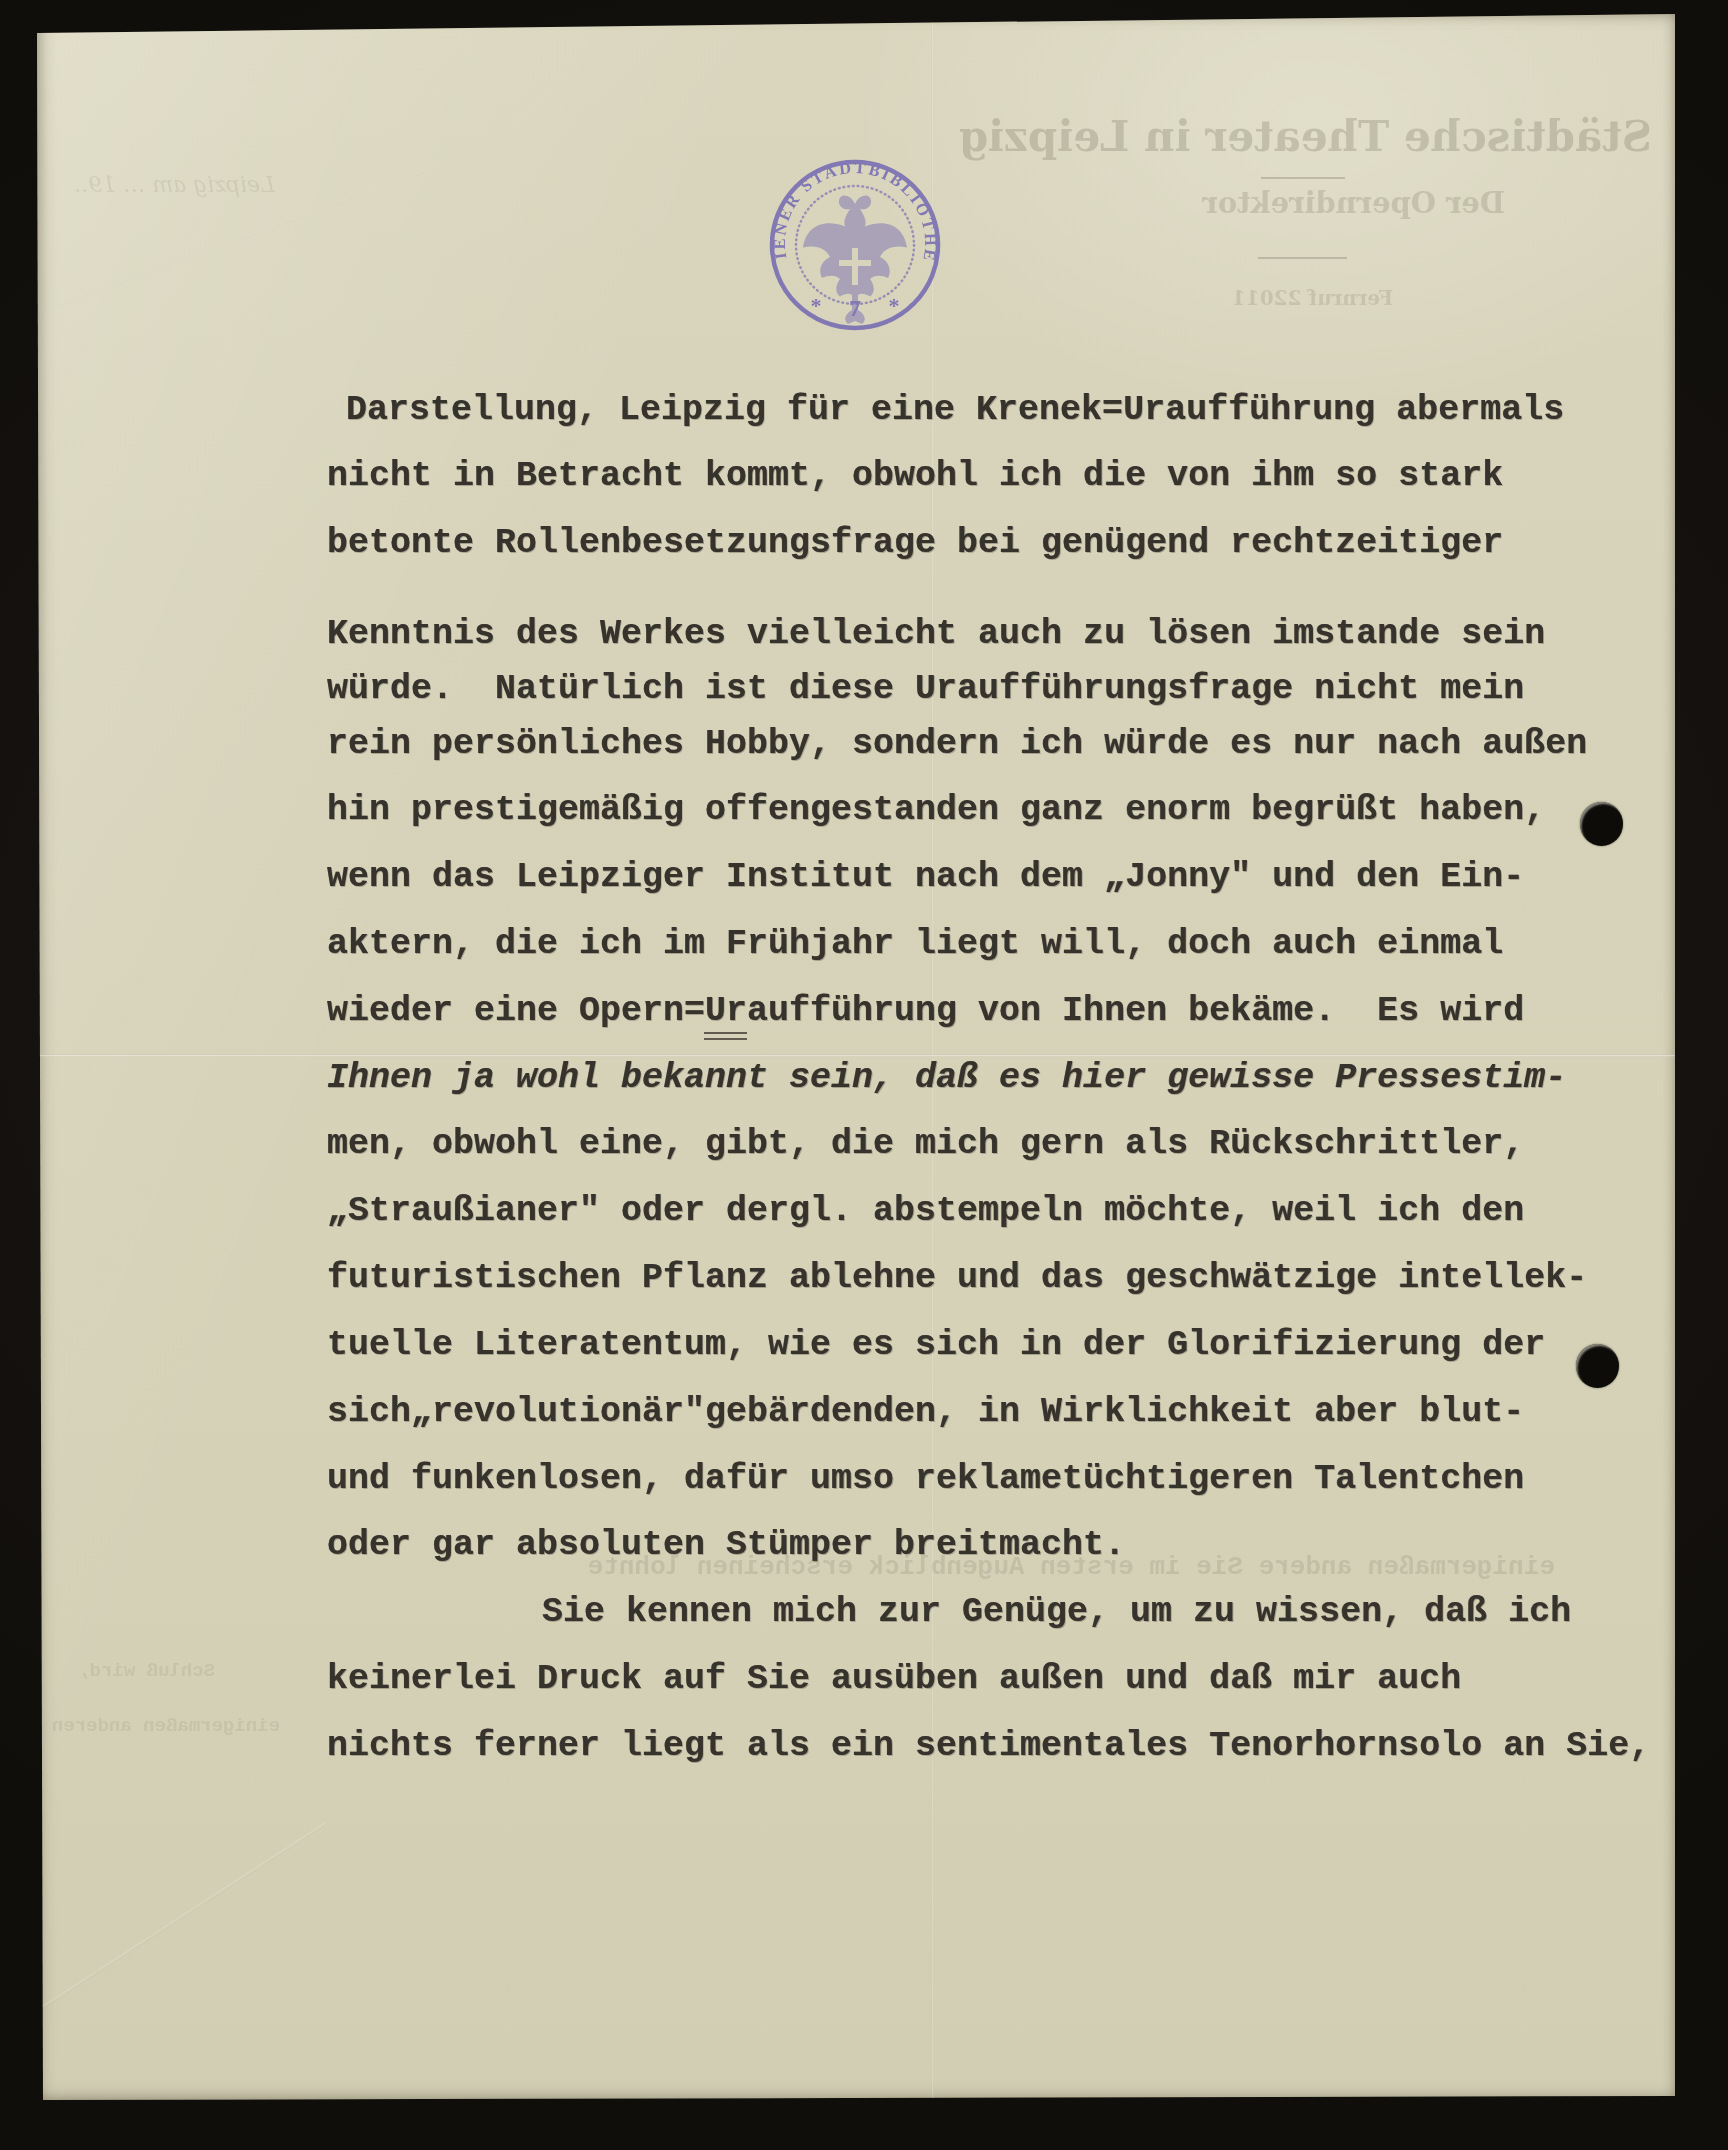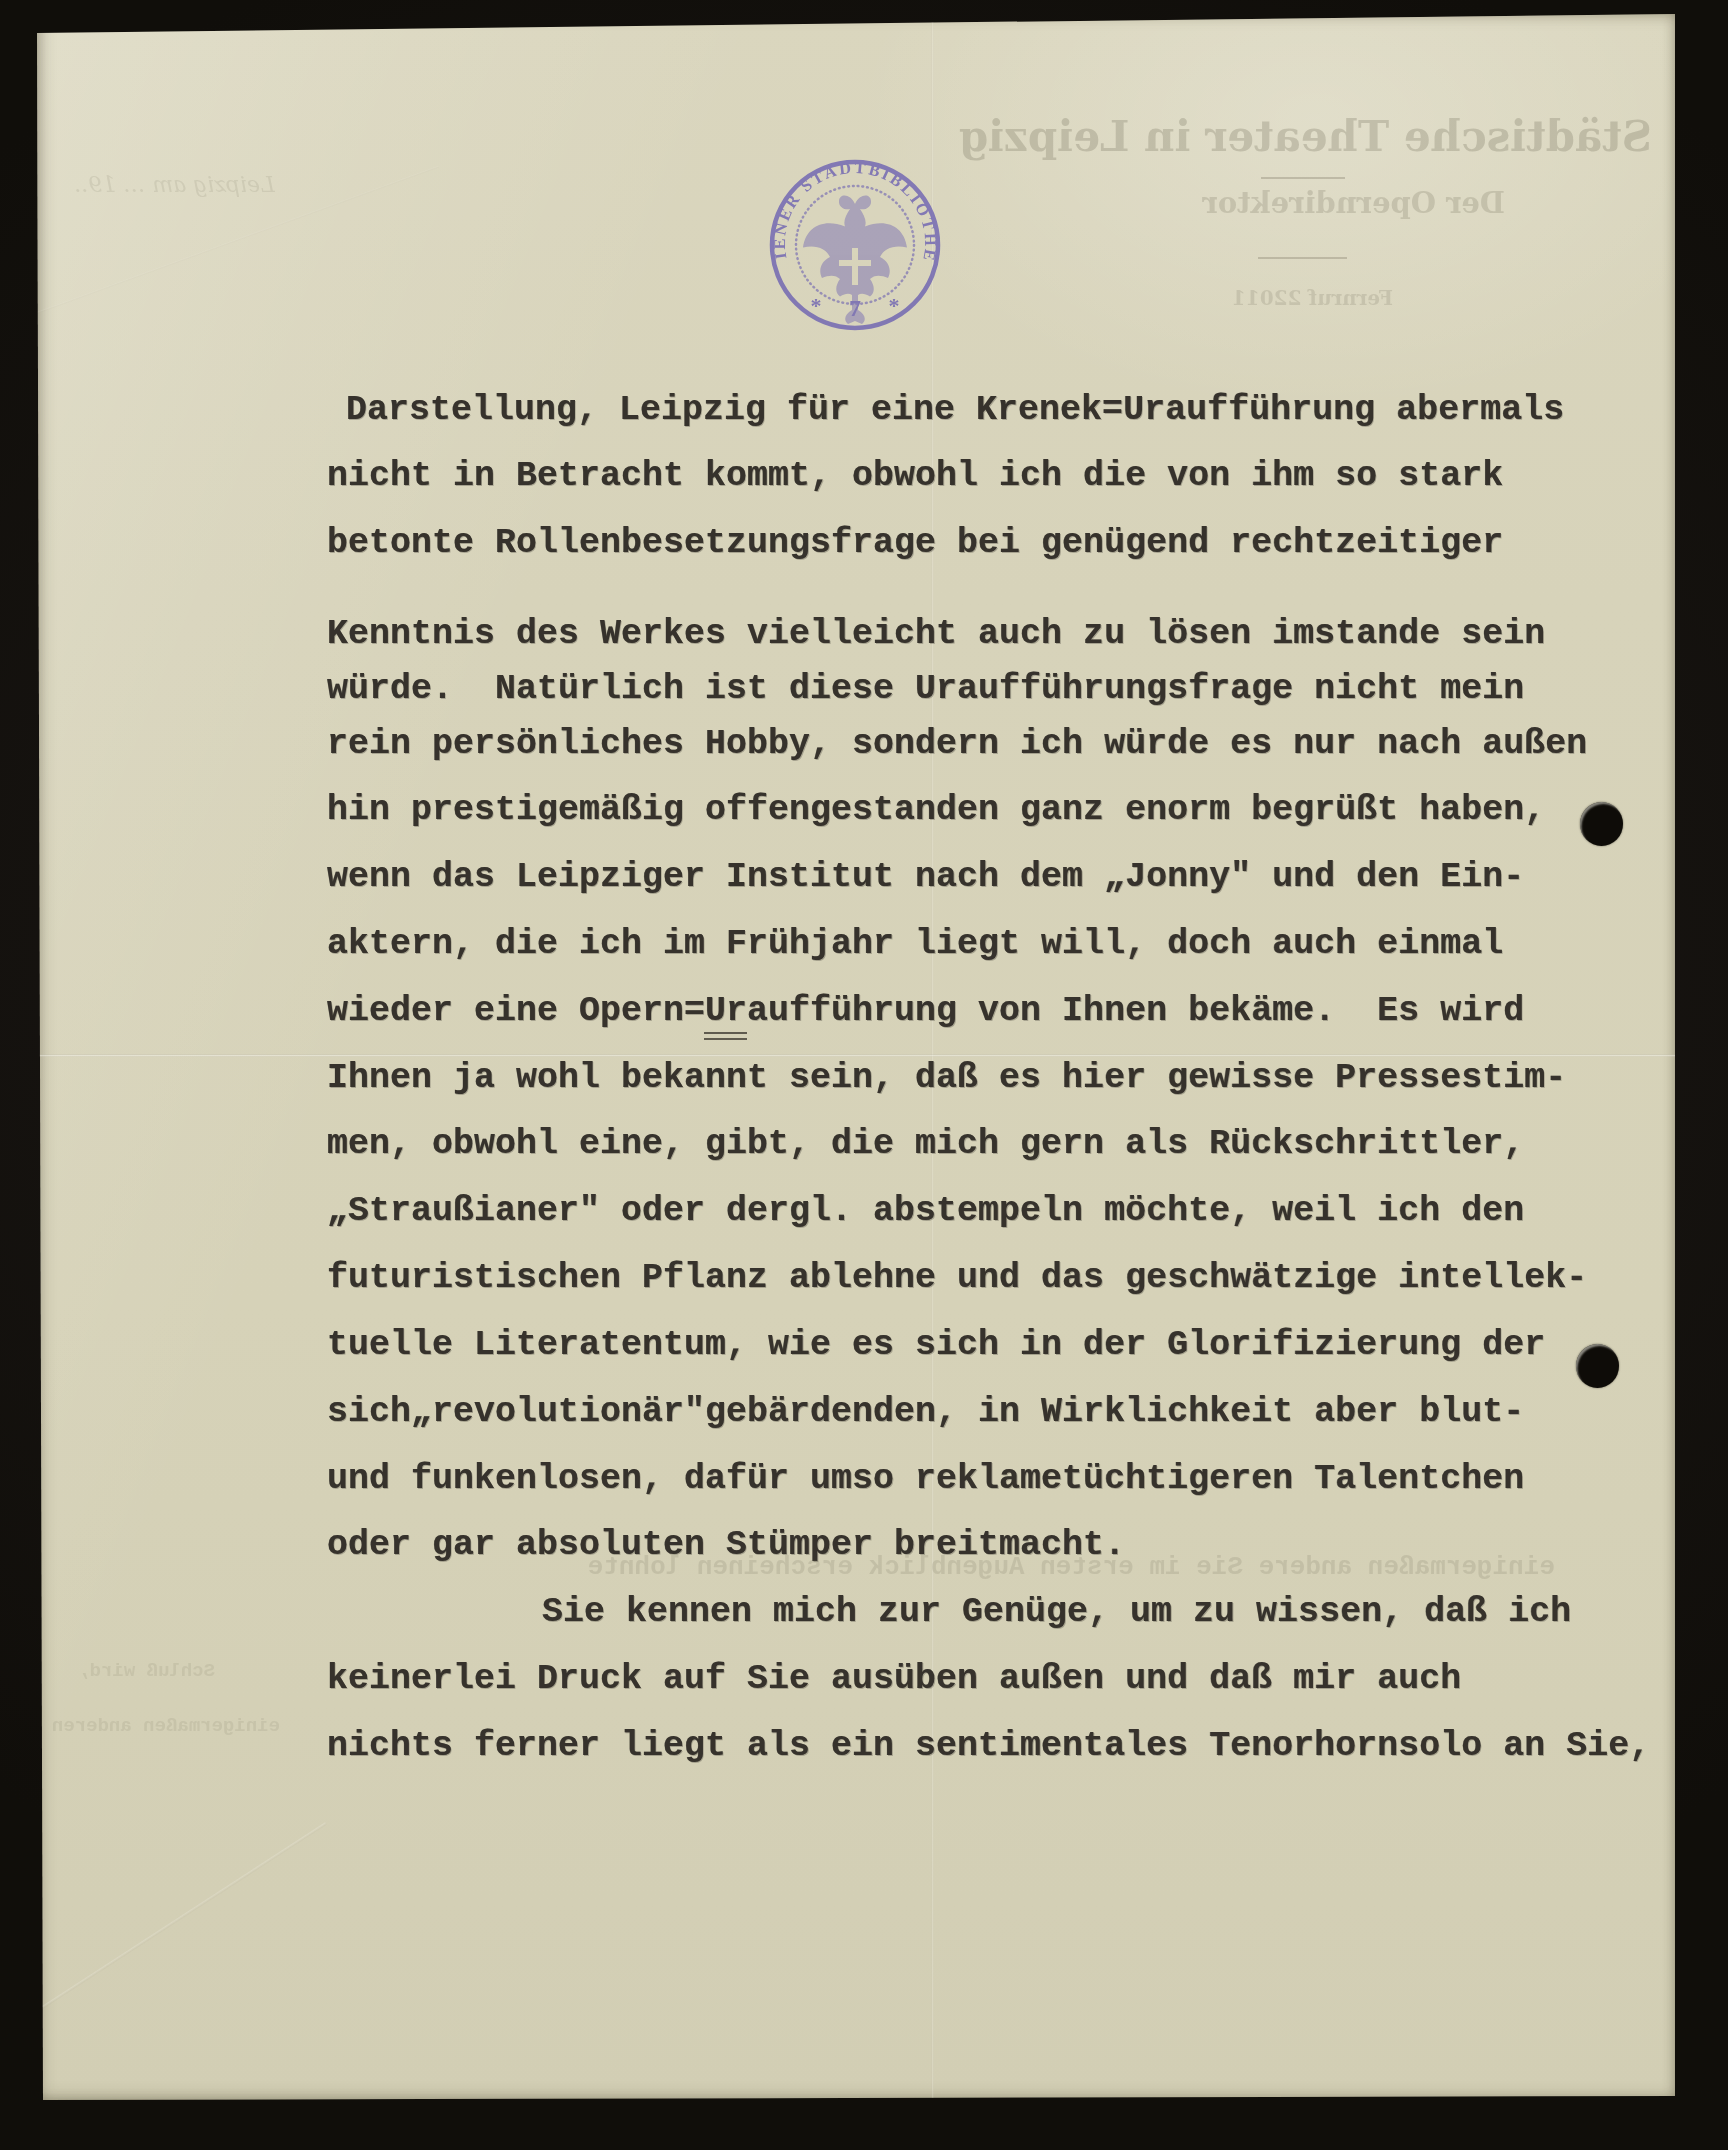--- a/index.html
+++ b/index.html
@@ -106,21 +106,21 @@
         <div class="line" style="top: 374px; margin-left: 19px;">Darstellung, Leipzig für eine Krenek=Uraufführung abermals</div>
         <div class="line" style="top: 440px;">nicht in Betracht kommt, obwohl ich die von ihm so stark</div>
         <div class="line" style="top: 507px;">betonte Rollenbesetzungsfrage bei genügend rechtzeitiger</div>
         <div class="line" style="top: 598px;">Kenntnis des Werkes vielleicht auch zu lösen imstande sein</div>
         <div class="line" style="top: 641px; margin-top: 12px;">würde.  Natürlich ist diese Uraufführungsfrage nicht mein</div>
         <div class="line" style="top: 708px;">rein persönliches Hobby, sondern ich würde es nur nach außen</div>
         <div class="line" style="top: 774px;">hin prestigemäßig offengestanden ganz enorm begrüßt haben,</div>
         <div class="line" style="top: 841px;">wenn das Leipziger Institut nach dem „Jonny" und den Ein-</div>
         <div class="line" style="top: 908px;">aktern, die ich im Frühjahr liegt will, doch auch einmal</div>
         <div class="line" style="top: 975px;">wieder eine Opern=Uraufführung von Ihnen bekäme.  Es wird</div>
-        <div class="line" style="top: 1042px;">Ihnen ja wohl bekannt sein, daß es hier gewisse Pressestim-</div>
+        <div class="line" style="top: 1042px; font-style: italic;">Ihnen ja wohl bekannt sein, daß es hier gewisse Pressestim-</div>
         <div class="line" style="top: 1108px;">men, obwohl eine, gibt, die mich gern als Rückschrittler,</div>
         <div class="line" style="top: 1175px;">„Straußianer" oder dergl. abstempeln möchte, weil ich den</div>
         <div class="line" style="top: 1242px;">futuristischen Pflanz ablehne und das geschwätzige intellek-</div>
         <div class="line" style="top: 1309px;">tuelle Literatentum, wie es sich in der Glorifizierung der</div>
         <div class="line" style="top: 1376px;">sich„revolutionär"gebärdenden, in Wirklichkeit aber blut-</div>
         <div class="line" style="top: 1443px;">und funkenlosen, dafür umso reklametüchtigeren Talentchen</div>
         <div class="line" style="top: 1509px;">oder gar absoluten Stümper breitmacht.</div>
         <div class="line indent" style="top: 1576px;">Sie kennen mich zur Genüge, um zu wissen, daß ich</div>
         <div class="line" style="top: 1643px;">keinerlei Druck auf Sie ausüben außen und daß mir auch</div>
         <div class="line" style="top: 1710px;">nichts ferner liegt als ein sentimentales Tenorhornsolo an Sie,</div>

